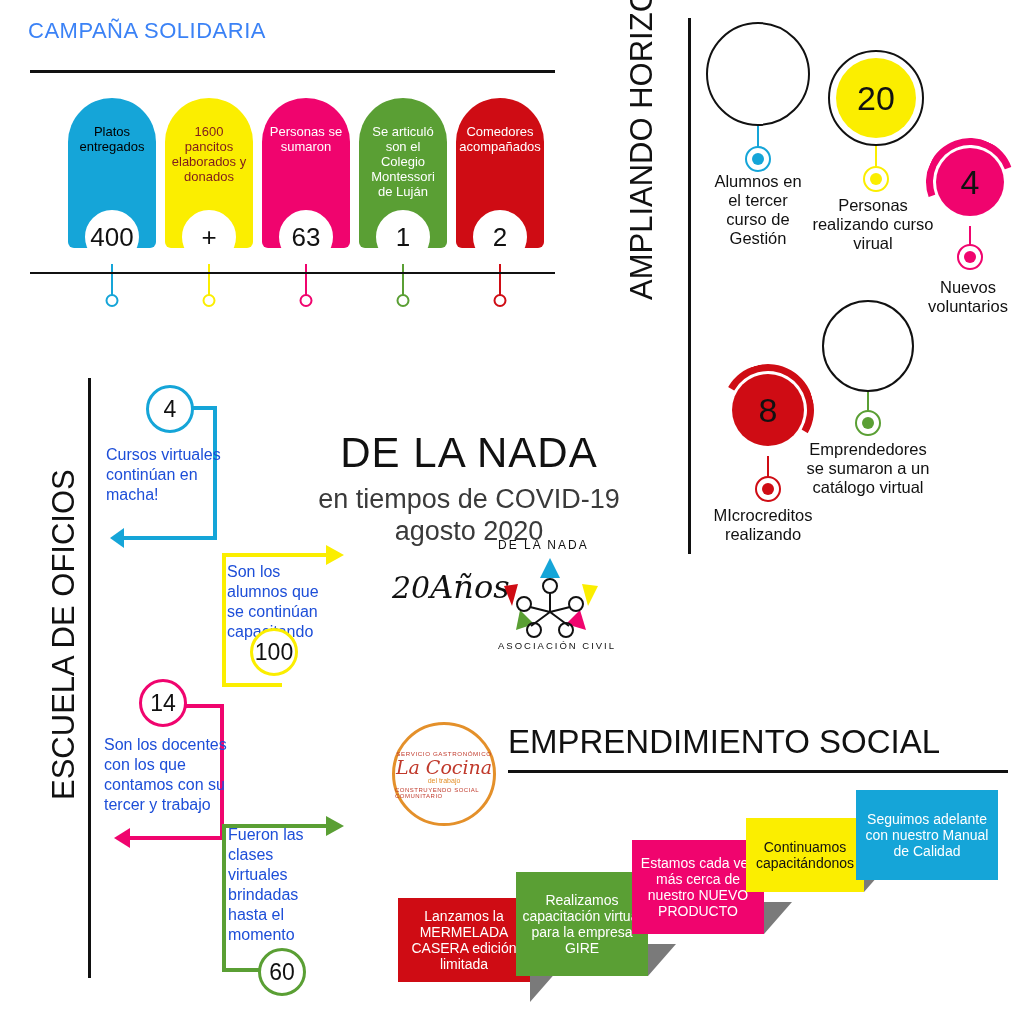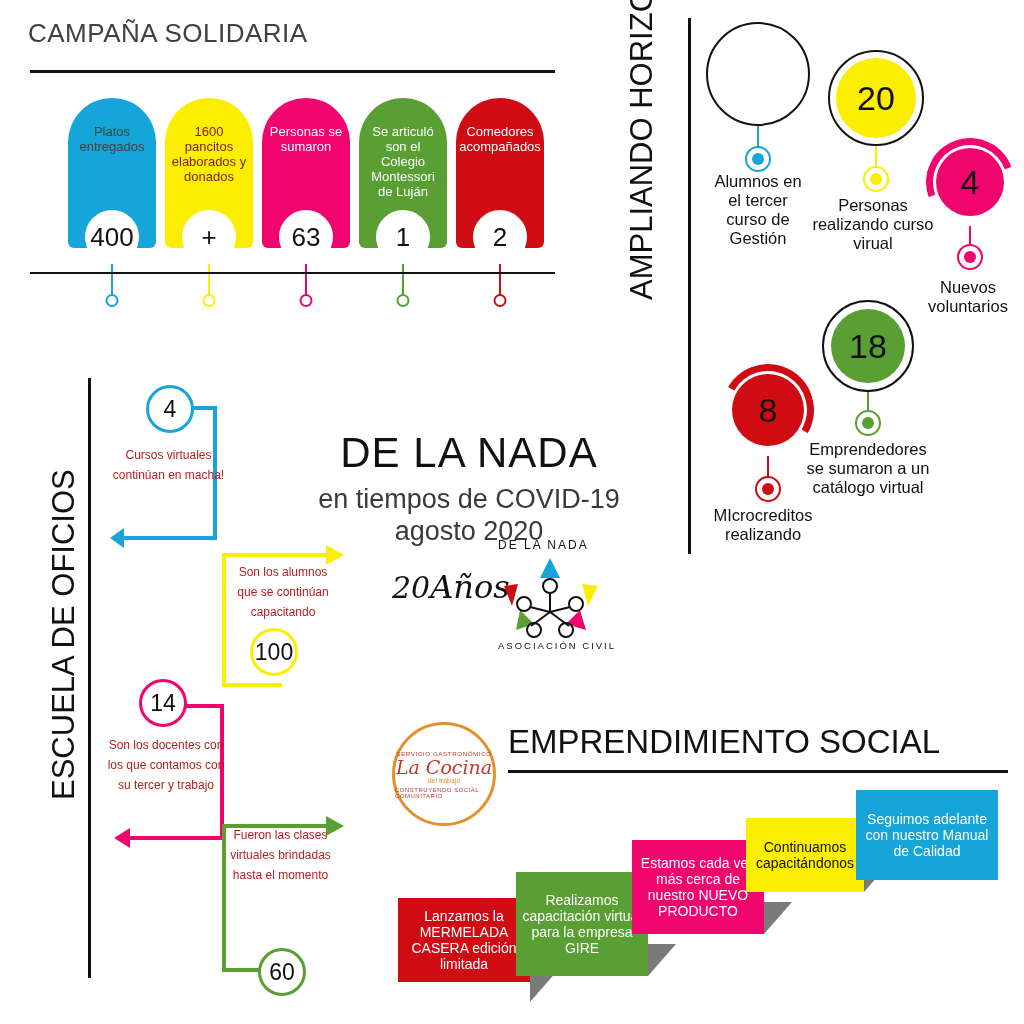--- a/index.html
+++ b/index.html
@@ -6,36 +6,36 @@
   html, body { margin:0; padding:0; }
   body {
     width:1024px; height:1024px; background:#ffffff;
     font-family:"Liberation Sans", sans-serif;
     color:#111; position:relative; overflow:hidden;
   }
   .abs { position:absolute; }
 
   
   #campana-title {
-    left:28px; top:18px; font-size:26px; letter-spacing:0.5px;
-    font-weight:400; color:#404040; white-space:nowrap;
+    left:28px; top:18px; font-size:22px; letter-spacing:0.5px;
+    font-weight:400; color:#3b82f6; white-space:nowrap;
   }
   #campana-rule { left:30px; top:70px; width:525px; height:3px; background:#111; }
 
   .pill-wrap { position:absolute; width:88px; }
   .pill {
     width:88px; height:150px; border-radius:44px 44px 6px 6px;
     display:flex; align-items:flex-start; justify-content:center;
     padding-top:26px; text-align:center;
   }
   .pill span {
     display:block; font-size:13px; line-height:15px; color:#fff; font-weight:400;
     padding:0 4px;
   }
-  .pill.cy span { color:#404040; }
+  .pill.cy span { color:#000000; }
   .pill.yl span { color:#7f1d1d; }
   .circle-num {
     position:absolute; left:50%; transform:translateX(-50%);
     top:112px; width:54px; height:54px; border-radius:50%;
     background:#fff; border:2px solid #fff;
     display:flex; align-items:center; justify-content:center;
     font-size:26px; color:#111;
   }
   .stem { position:absolute; left:50%; transform:translateX(-50%); top:166px; width:2px; height:34px; }
   .dot-o {
@@ -68,21 +68,21 @@
   .ring-dot i { display:block; width:12px; height:12px; border-radius:50%; }
   .ring-cap { position:absolute; text-align:center; font-size:16.5px; line-height:19px; color:#111; }
 
   
   #escuela-label {
     position:absolute; left:46px; top:800px; transform:rotate(-90deg);
     transform-origin:left top; font-size:31px; white-space:nowrap;
   }
   #escuela-rule { left:88px; top:378px; width:3px; height:600px; background:#111; }
 
-  .eo-cap { position:absolute; text-align:center; font-size:12px; line-height:20px; color:#b91c1c; }
+  .eo-cap { position:absolute; text-align:left; font-size:16px; line-height:20px; color:#1d4ed8; }
   .eo-circle {
     position:absolute; width:48px; height:48px; border-radius:50%;
     background:#fff; display:flex; align-items:center; justify-content:center;
     font-size:23px; color:#111;
   }
   .eo-path { position:absolute; }
 
   
   #center-title { left:304px; top:430px; width:330px; text-align:center; }
   #center-title .l1 { font-size:42px; letter-spacing:1px; line-height:46px; }
@@ -204,21 +204,20 @@
   <div class="inner" style="inset:10px; background:#f0046e;">4</div>
 </div>
 <div class="ring-stem abs" style="left:969px; top:226px; height:22px; background:#f0046e;"></div>
 <div class="ring-dot abs" style="left:957px; top:244px; border-color:#f0046e;">
     <i style="background:#f0046e"></i>
   </div>
 <div class="ring-cap abs" style="left:912px; top:278px; width:112px;">Nuevos voluntarios</div>
 
 <div class="ring abs" style="left:822px; top:300px; width:92px; height:92px;">
   <div class="outer"></div>
-  <div class="inner" style="inset:9px; background:#5a9f34;">18</div>
 </div>
 <div class="ring-stem abs" style="left:867px; top:392px; height:26px; background:#5a9f34;"></div>
 <div class="ring-dot abs" style="left:855px; top:410px; border-color:#5a9f34;">
     <i style="background:#5a9f34"></i>
   </div>
 <div class="ring-cap abs" style="left:800px; top:440px; width:136px;">Emprendedores se sumaron a un catálogo virtual</div>
 
 <div class="ring abs" style="left:722px; top:364px; width:92px; height:92px;">
   <div class="arcband" style="inset:0; border-top-color:#cf0c14; border-right-color:#cf0c14; transform:rotate(-15deg);"></div>
   <div class="inner" style="inset:10px; background:#cf0c14;">8</div>

